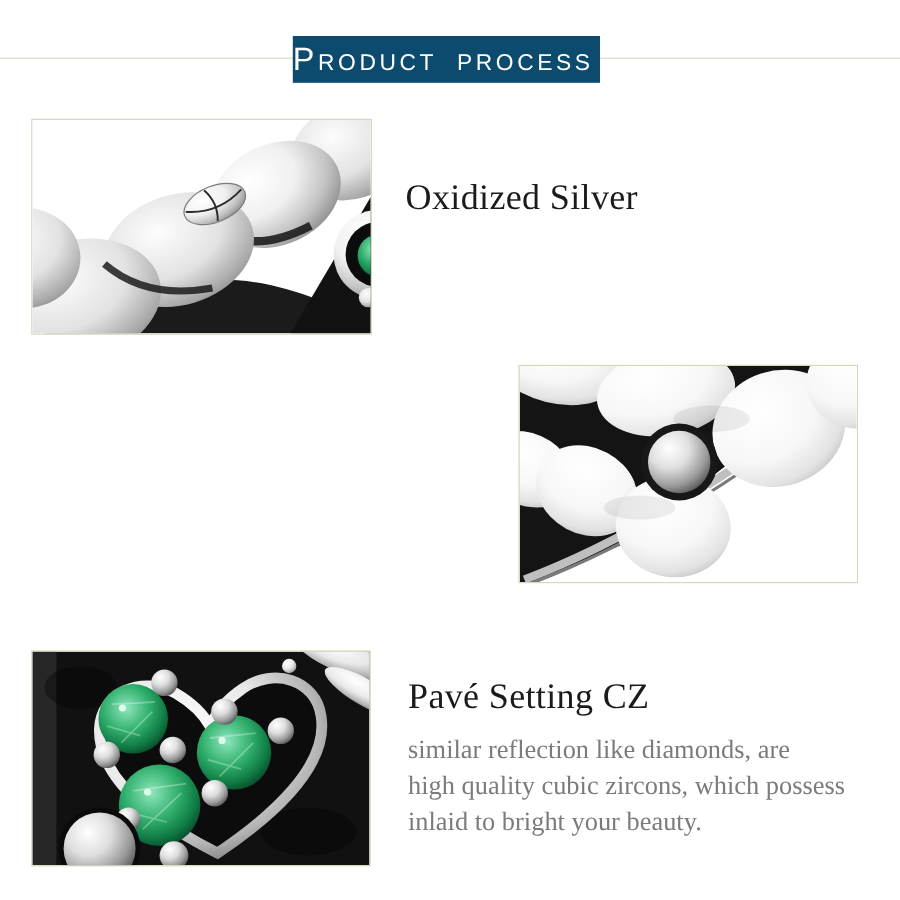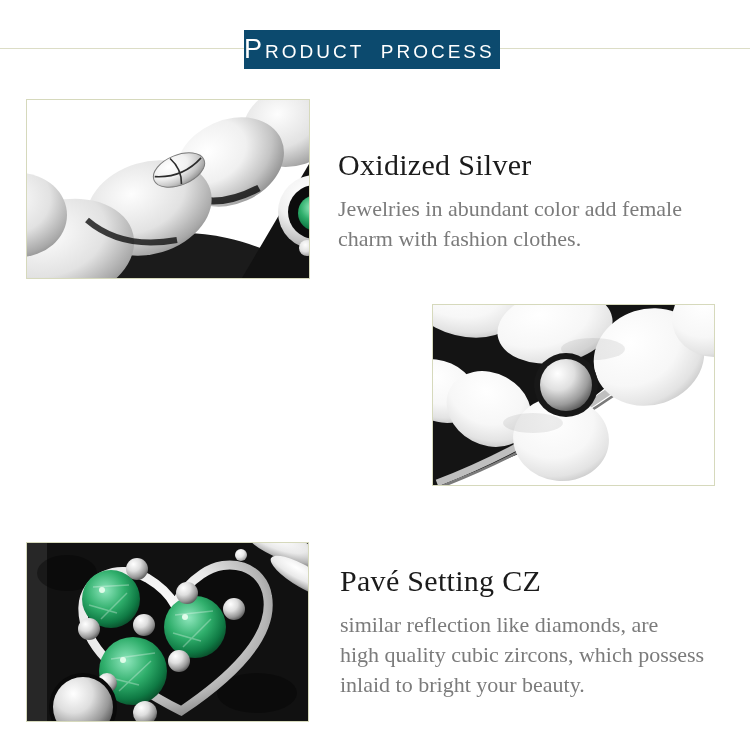--- a/index.html
+++ b/index.html
@@ -77,24 +77,20 @@
       <g transform="translate(152,70) rotate(-22)">
         <ellipse rx="27" ry="15" fill="url(#s1a)"></ellipse>
         <path d="M-25,-3 Q0,9 25,-3" stroke="#2b2b2b" stroke-width="1.6" fill="none"></path>
         <path d="M-4,-14 Q3,0 -3,14" stroke="#2b2b2b" stroke-width="1.6" fill="none"></path>
         <ellipse rx="27" ry="15" fill="none" stroke="#7c7c7c" stroke-width="1"></ellipse>
       </g>
     </svg>
   </div>
   <div class="sec-text" id="text1">
     <div class="sec-heading">Oxidized Silver</div>
-    <div class="sec-body">
-      <div>Jewelries in abundant color add female</div>
-      <div>charm with fashion clothes.</div>
-    </div>
   </div>
 
   <div class="img-frame" id="img2">
     <svg viewBox="0 0 281 180" preserveAspectRatio="none">
       <defs>
         <radialGradient id="s2w" cx="38%" cy="30%" r="80%">
           <stop offset="0" stop-color="#ffffff"></stop>
             <stop offset="0.55" stop-color="#f7f7f7"></stop>
           <stop offset="0.82" stop-color="#e3e3e3"></stop>
             <stop offset="1" stop-color="#bdbdbd"></stop>

